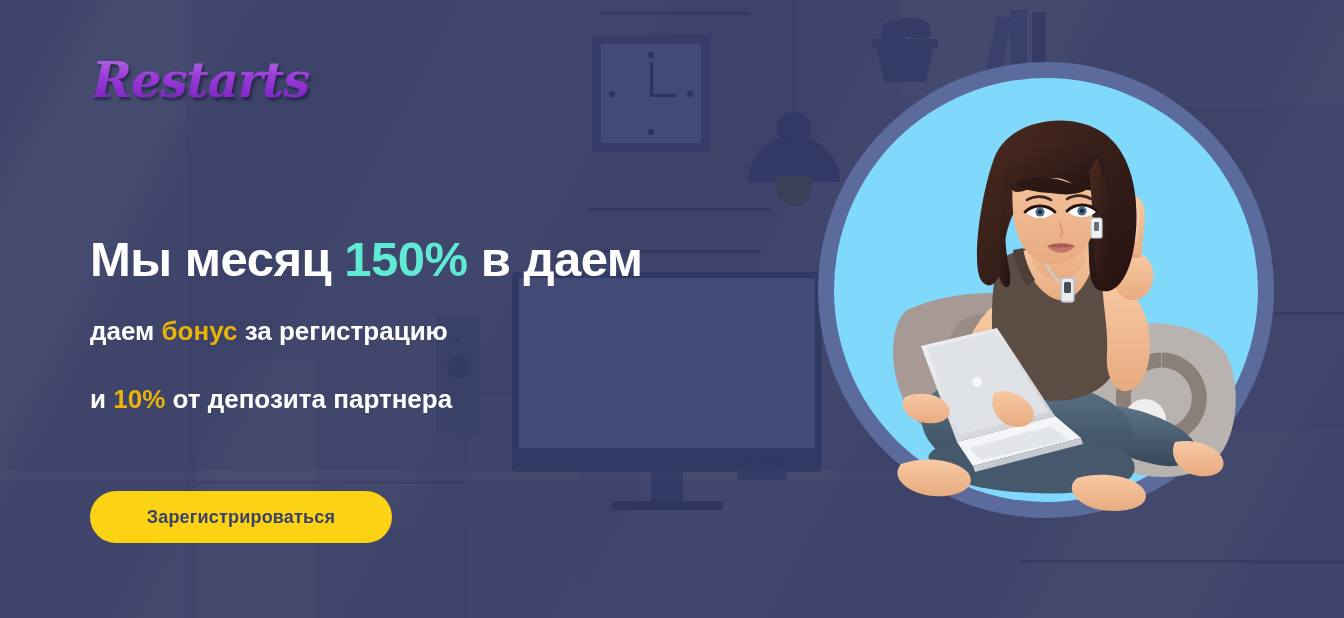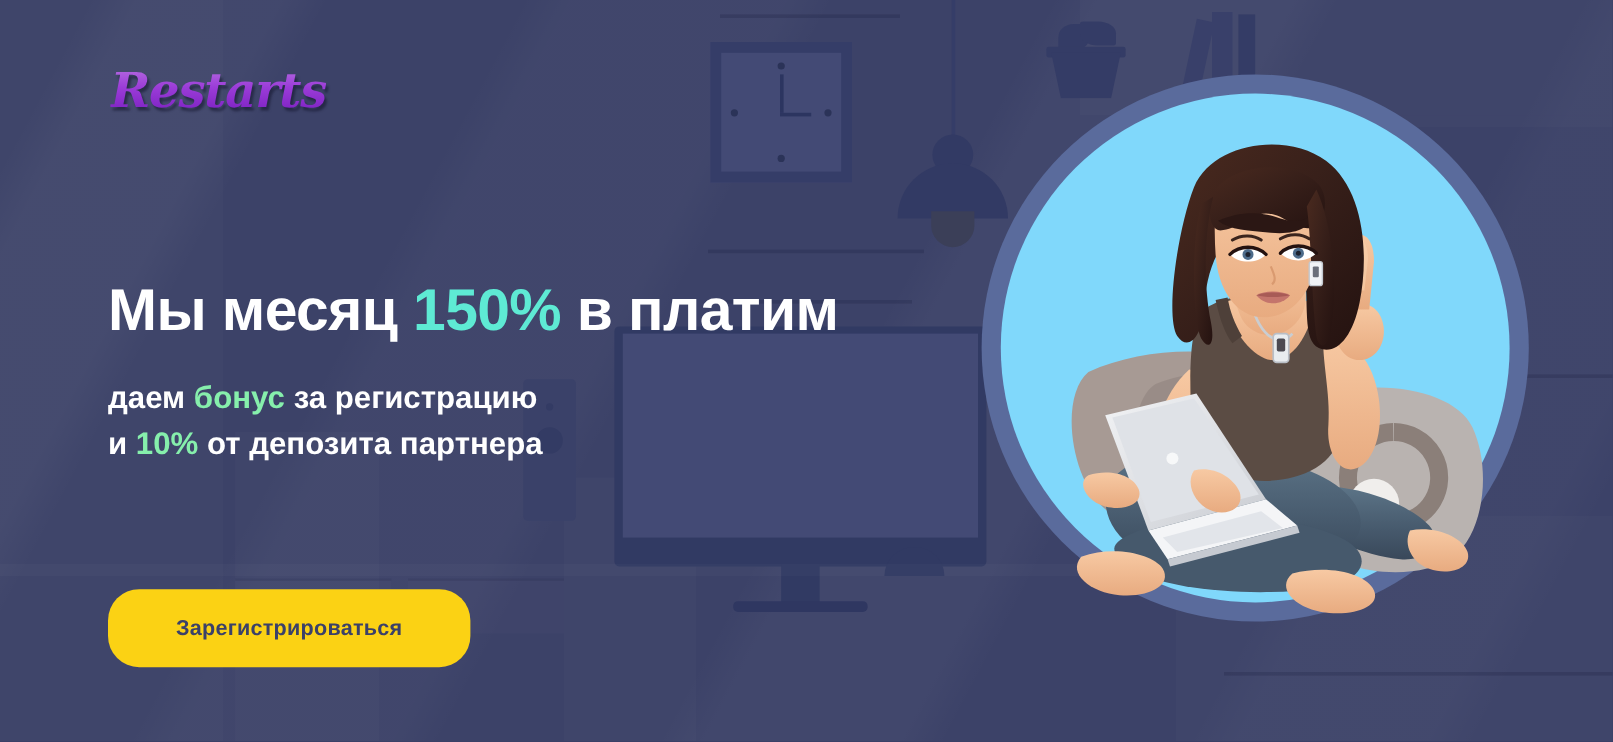--- a/index.html
+++ b/index.html
@@ -144,21 +144,21 @@
 
   
   .girl { position:absolute; left:845px; top:92px; width:420px; height:460px; }
   .girl svg { display:block; width:100%; height:100%; overflow:visible; }
 
   
   .logo {
     position:absolute; left:92px; top:56px;
     font-family:"DejaVu Serif", serif;
     font-style:italic; font-weight:700;
-    font-size:40px; line-height:1;
+    font-size:48px; line-height:1;
     letter-spacing:-1px;
     color:#8c2fd0;
     background:linear-gradient(180deg,#b46ae0 0%,#9b3cd8 42%,#7a1fc0 100%);
     -webkit-background-clip:text; background-clip:text;
     -webkit-text-fill-color:transparent;
     filter:drop-shadow(2px 3px 1px rgba(18,20,44,0.55));
     white-space:nowrap;
   }
 
   
@@ -168,28 +168,28 @@
     font-size:49px; font-weight:700; line-height:1.06;
     color:#ffffff; letter-spacing:-0.5px; white-space:nowrap;
   }
   .headline .accent { color:#5eead4; }
 
   .sub {
     margin-top:32px;
     font-size:26px; font-weight:700; line-height:1;
     color:#ffffff; white-space:nowrap;
   }
-  .sub + .sub { margin-top:12px; }
-  .sub .accent { color:#86efac; }
+  .sub + .sub { margin-top:42px; }
+  .sub .accent { color:#eab308; }
 
   
   .cta {
     position:absolute; left:90px; top:491px;
     display:inline-flex; align-items:center; justify-content:center;
-    width:302px; height:65px;
+    width:302px; height:52px;
     border:0; border-radius:26px;
     background:#fbd214;
     color:#3b4169;
     font-family:"Liberation Sans", sans-serif;
     font-size:18px; font-weight:700; letter-spacing:0.2px;
     cursor:pointer;
   }
 </style>
 </head>
 <body>
@@ -409,21 +409,21 @@
 
       <path d="M62,304 C80,298 100,304 104,316 C108,328 92,334 76,330
                C60,326 52,310 62,304 Z" fill="url(#skinG)"></path>
     </svg>
   </div>
 
   <div class="logo">Restarts</div>
 
   <div class="copy">
 
-    <h1 class="headline"><span>Мы месяц </span><span class="accent">150%</span><span> в платим</span></h1>
+    <h1 class="headline"><span>Мы месяц </span><span class="accent">150%</span><span> в даем</span></h1>
 
     <p class="sub"><span>даем </span><span class="accent">бонус</span><span> за регистрацию</span></p>
 
     <p class="sub"><span>и </span><span class="accent">10%</span><span> от депозита партнера</span></p>
   </div>
 
   <button type="button" class="cta">Зарегистрироваться</button>
 
 </div>
 

